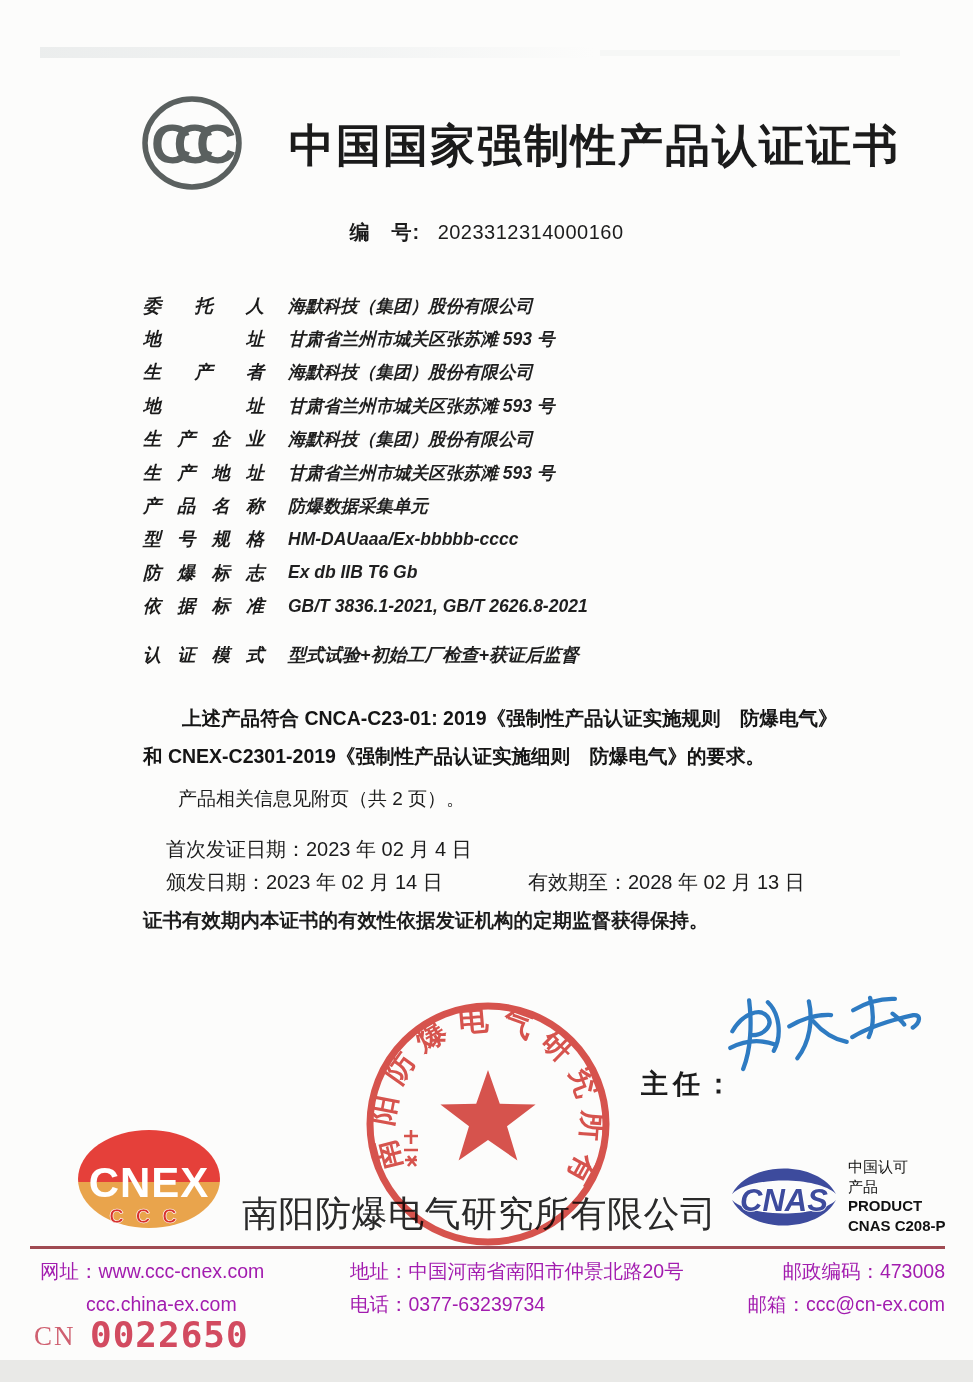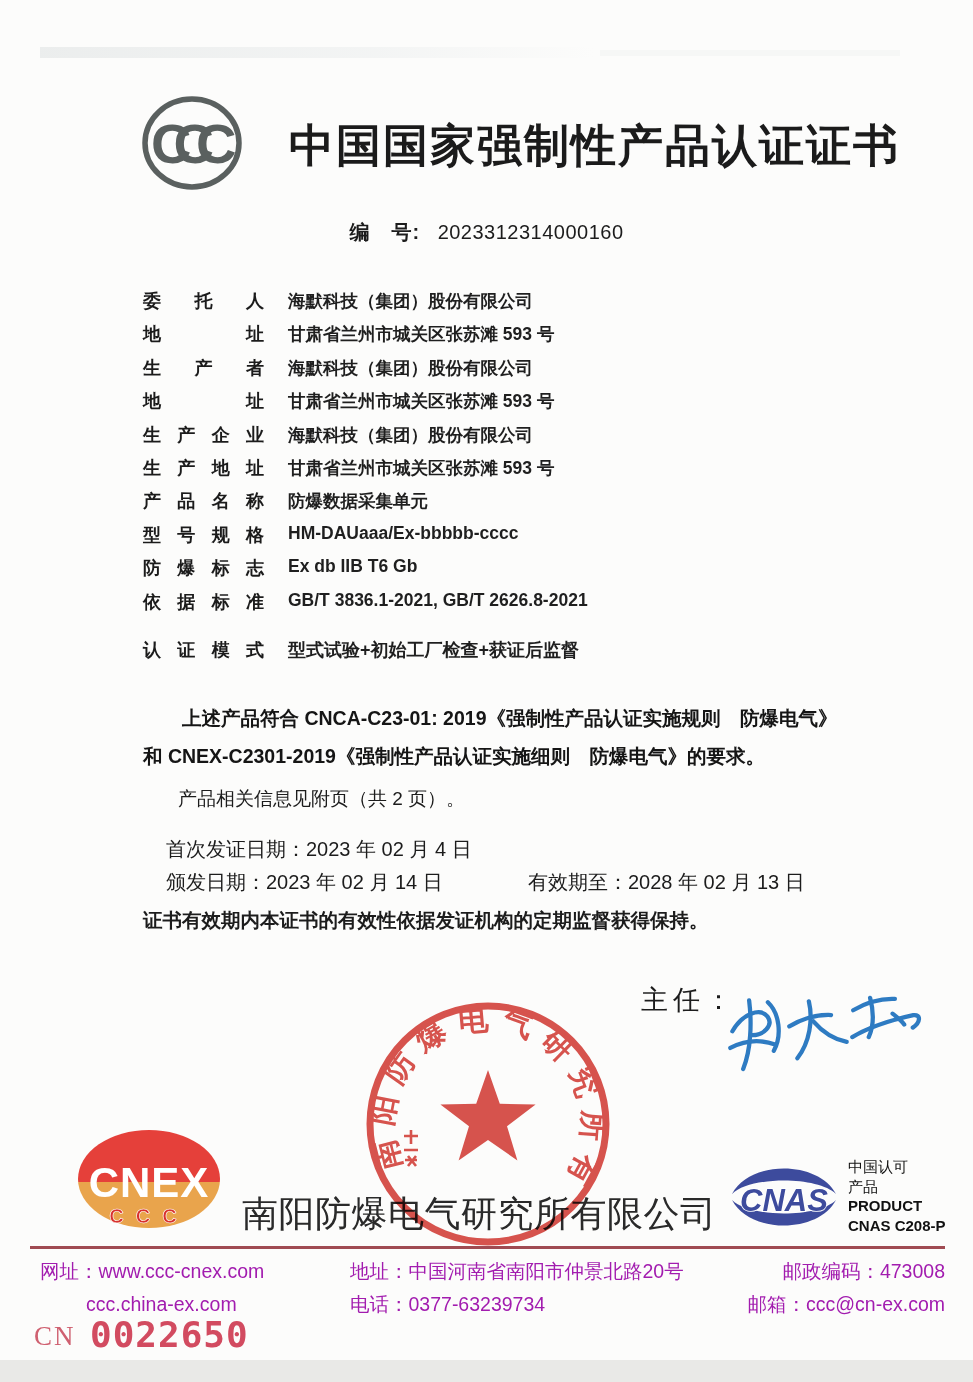--- a/index.html
+++ b/index.html
@@ -19,37 +19,37 @@
 
   
   .ccc-logo{left:141px;top:95px;width:102px;height:97px;}
   .title{left:289px;top:116px;font-size:45px;font-weight:bold;letter-spacing:2px;color:#1b1b1b;white-space:nowrap;}
   .number-line{left:0;top:219px;width:100%;text-align:center;font-size:20px;white-space:nowrap;}
   .number-label{font-weight:bold;letter-spacing:1px;}
   .number-value{margin-left:12px;letter-spacing:.5px;}
 
   
   .fields{left:143px;top:289px;width:720px;}
-  .field-row{height:33.4px;display:flex;align-items:flex-start;}
+  .field-row{height:33.4px;display:flex;align-items:center;font-style:italic;}
   .field-row.gap{margin-top:15px;}
   .field-label{width:121px;flex:0 0 121px;font-size:18px;font-weight:bold;
     text-align:justify;text-align-last:justify;color:#1b1b1b;}
   .field-value{margin-left:24px;font-size:17.5px;font-weight:600;color:#1f1f1f;white-space:nowrap;}
   .field-value.bold{font-weight:bold;font-size:18px;}
 
   .statement{left:143px;top:699px;width:705px;font-size:19.5px;font-weight:bold;
     line-height:38px;text-indent:2em;color:#151515;}
   .attachment{left:178px;top:786px;font-size:19px;font-weight:500;}
 
   .date-first{left:166px;top:836px;font-size:20px;white-space:nowrap;}
   .date-issue{left:166px;top:869px;font-size:20px;white-space:nowrap;}
   .date-valid{left:528px;top:869px;font-size:20px;white-space:nowrap;}
   .validity{left:143px;top:907px;font-size:19.5px;font-weight:bold;white-space:nowrap;}
 
-  .director-label{left:641px;top:982px;font-size:27px;font-weight:400;letter-spacing:5px;white-space:nowrap;}
+  .director-label{left:641px;top:1066px;font-size:27px;font-weight:700;letter-spacing:5px;white-space:nowrap;}
   .signature{left:716px;top:973px;width:218px;height:102px;transform:rotate(-7deg);}
 
   .company-name{left:242px;top:1190px;font-size:36px;color:#2a2a2a;letter-spacing:.5px;white-space:nowrap;}
   .stamp{left:360px;top:996px;width:256px;height:256px;mix-blend-mode:multiply;opacity:.92;}
 
   .cnex-logo{left:76px;top:1128px;width:146px;height:102px;}
   .cnas-logo{left:726px;top:1154px;width:116px;height:84px;}
   .cnas-text{left:848px;top:1157px;font-size:15px;line-height:19.5px;color:#111;}
   .cnas-text .en{font-weight:bold;}
 

